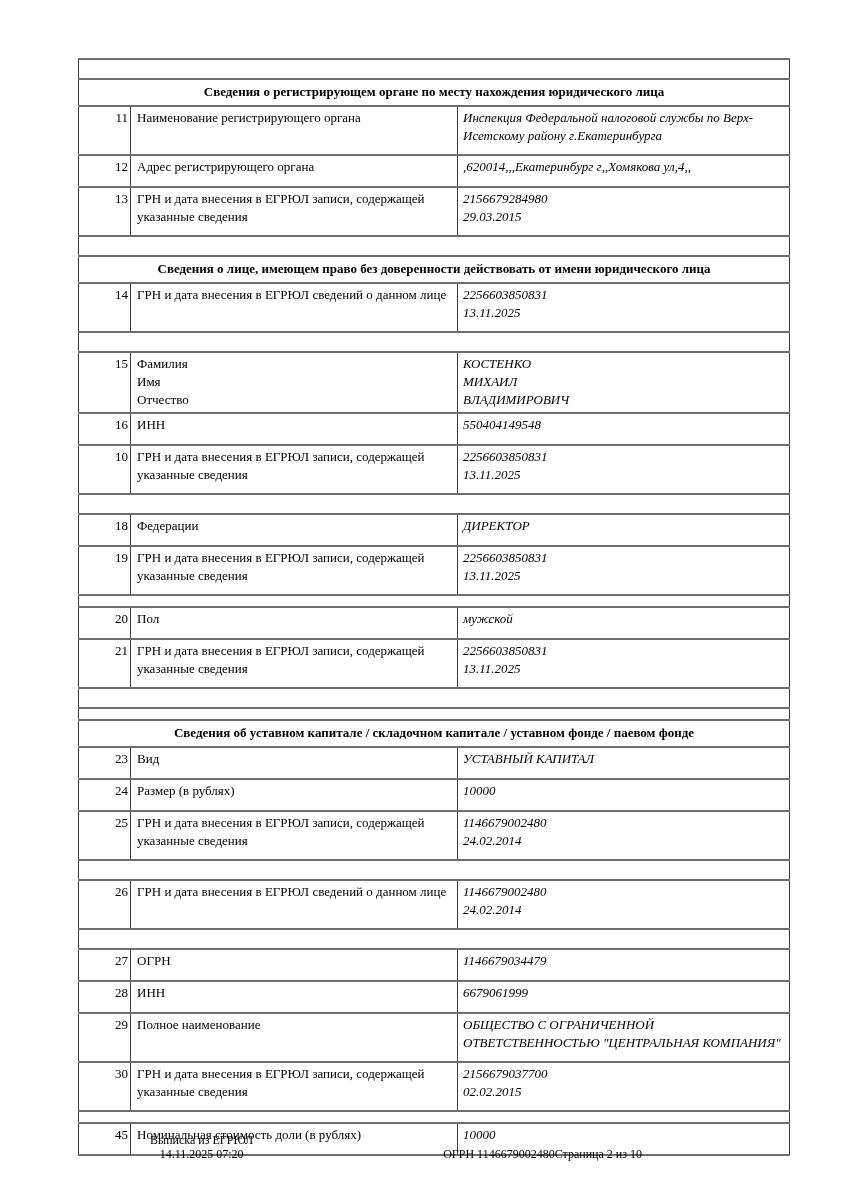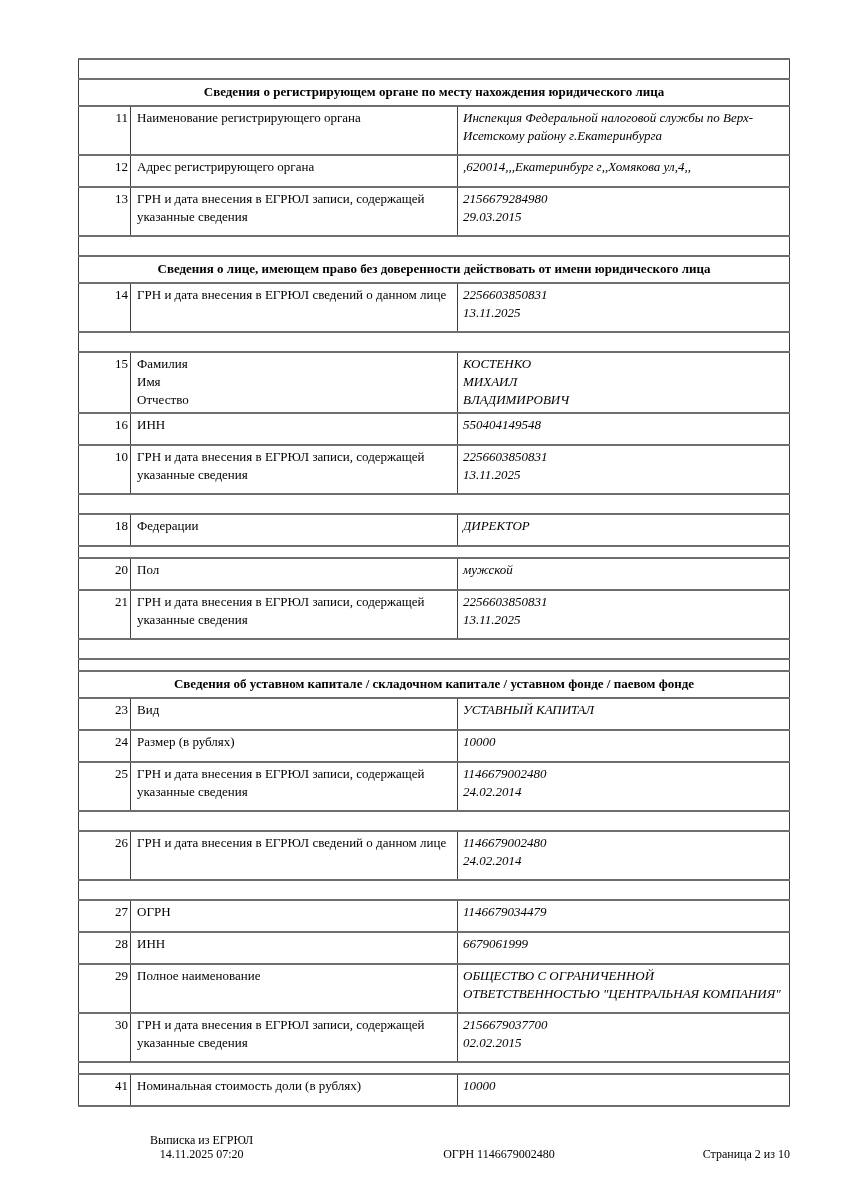--- a/index.html
+++ b/index.html
@@ -48,21 +48,21 @@
     left: 78px;
     right: 58px;
     top: 1133px;
     display: flex;
     align-items: flex-start;
     font-size: 12px;
     line-height: 14px;
   }
   .footer-left   { flex: 1; text-align: center; margin-left: 6px; }
   .footer-center { flex: 1; text-align: right; padding-top: 14px; }
-  .footer-right  { flex: 1; text-align: right;  padding-top: 14px; }
+  .footer-right  { flex: 1;  padding-top: 14px; }
 </style>
 </head>
 <body>
 
 <div class="page">
 
   <table class="egrul">
     <colgroup>
       <col style="width:52px">
       <col style="width:327px">
@@ -127,20 +127,26 @@
 13.11.2025</td>
         </tr>
         <tr class="spacer">
           <td colspan="3"></td>
         </tr>
         <tr class="data-row">
           <td class="num">18</td>
           <td class="label">Федерации</td>
           <td class="value">ДИРЕКТОР</td>
         </tr>
+        <tr class="data-row gap">
+          <td class="num">19</td>
+          <td class="label">ГРН и дата внесения в ЕГРЮЛ записи, содержащей указанные сведения</td>
+          <td class="value">2256603850831
+13.11.2025</td>
+        </tr>
         <tr class="spacer thin">
           <td colspan="3"></td>
         </tr>
         <tr class="data-row">
           <td class="num">20</td>
           <td class="label">Пол</td>
           <td class="value">мужской</td>
         </tr>
         <tr class="data-row gap">
           <td class="num">21</td>
@@ -203,21 +209,21 @@
         <tr class="data-row gap">
           <td class="num">30</td>
           <td class="label">ГРН и дата внесения в ЕГРЮЛ записи, содержащей указанные сведения</td>
           <td class="value">2156679037700
 02.02.2015</td>
         </tr>
         <tr class="spacer thin">
           <td colspan="3"></td>
         </tr>
         <tr class="data-row">
-          <td class="num">41</td>
+          <td class="num">45</td>
           <td class="label">Номинальная стоимость доли (в рублях)</td>
           <td class="value">10000</td>
         </tr>
       </tbody>
   </table>
 
   <div class="footer">
     <div class="footer-left">
       <div>Выписка из ЕГРЮЛ</div>
       <div>14.11.2025 07:20</div>

